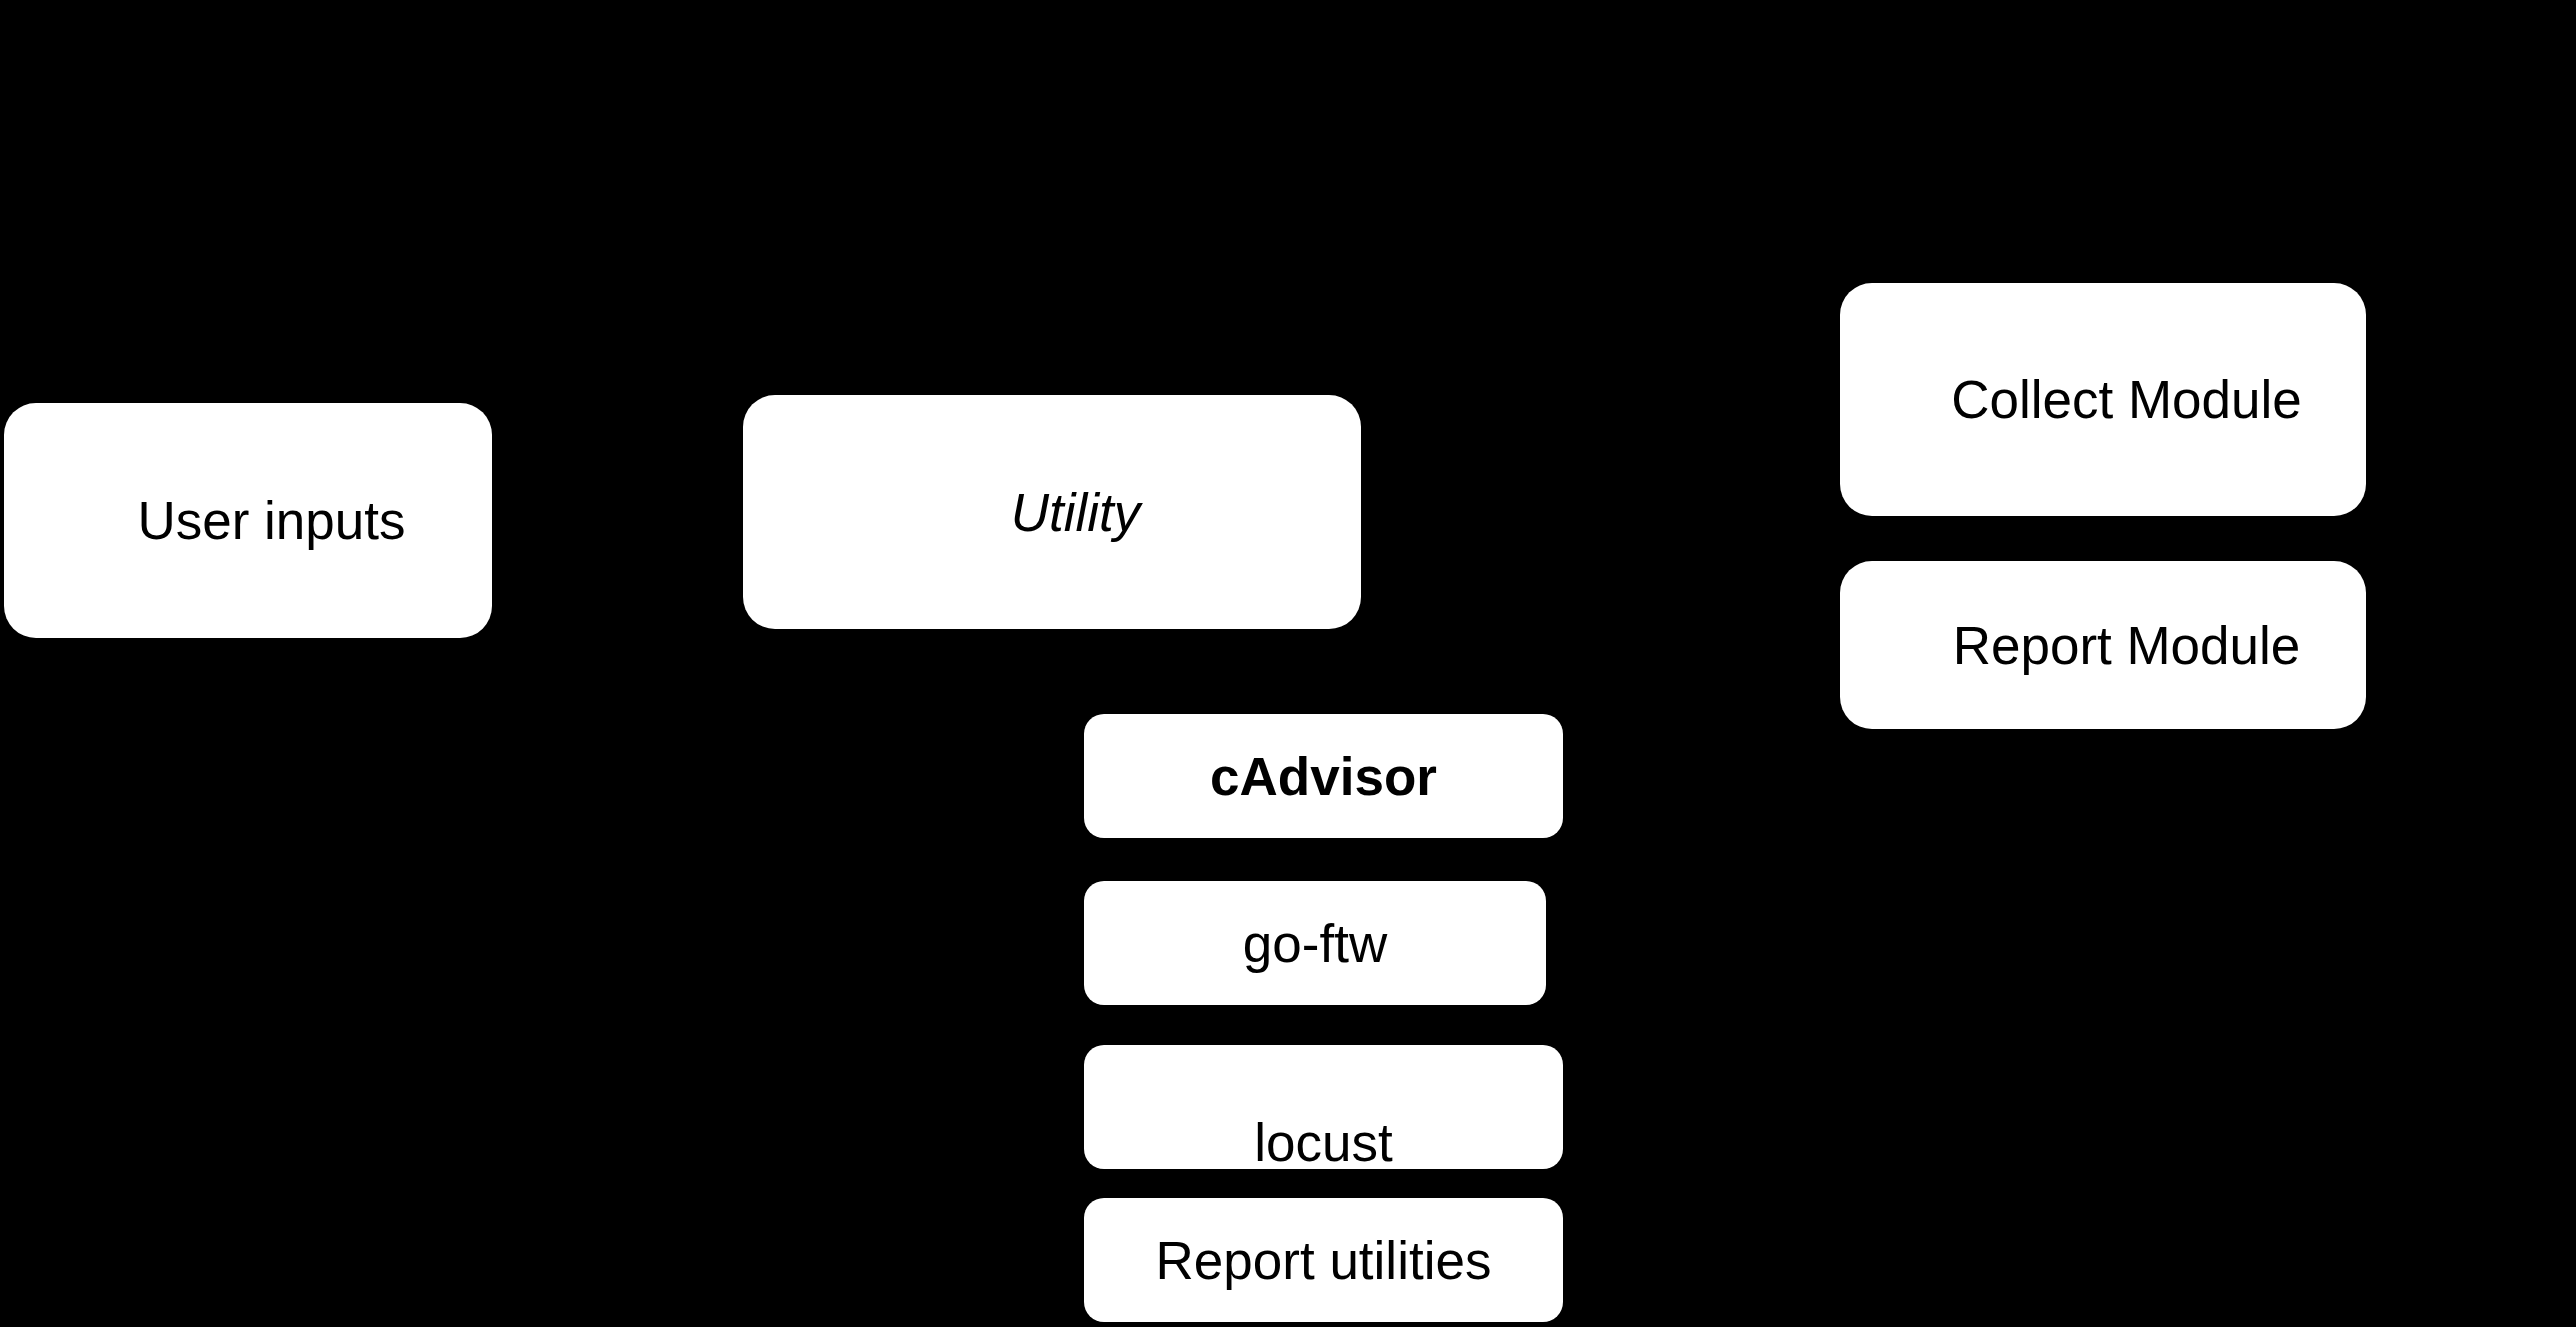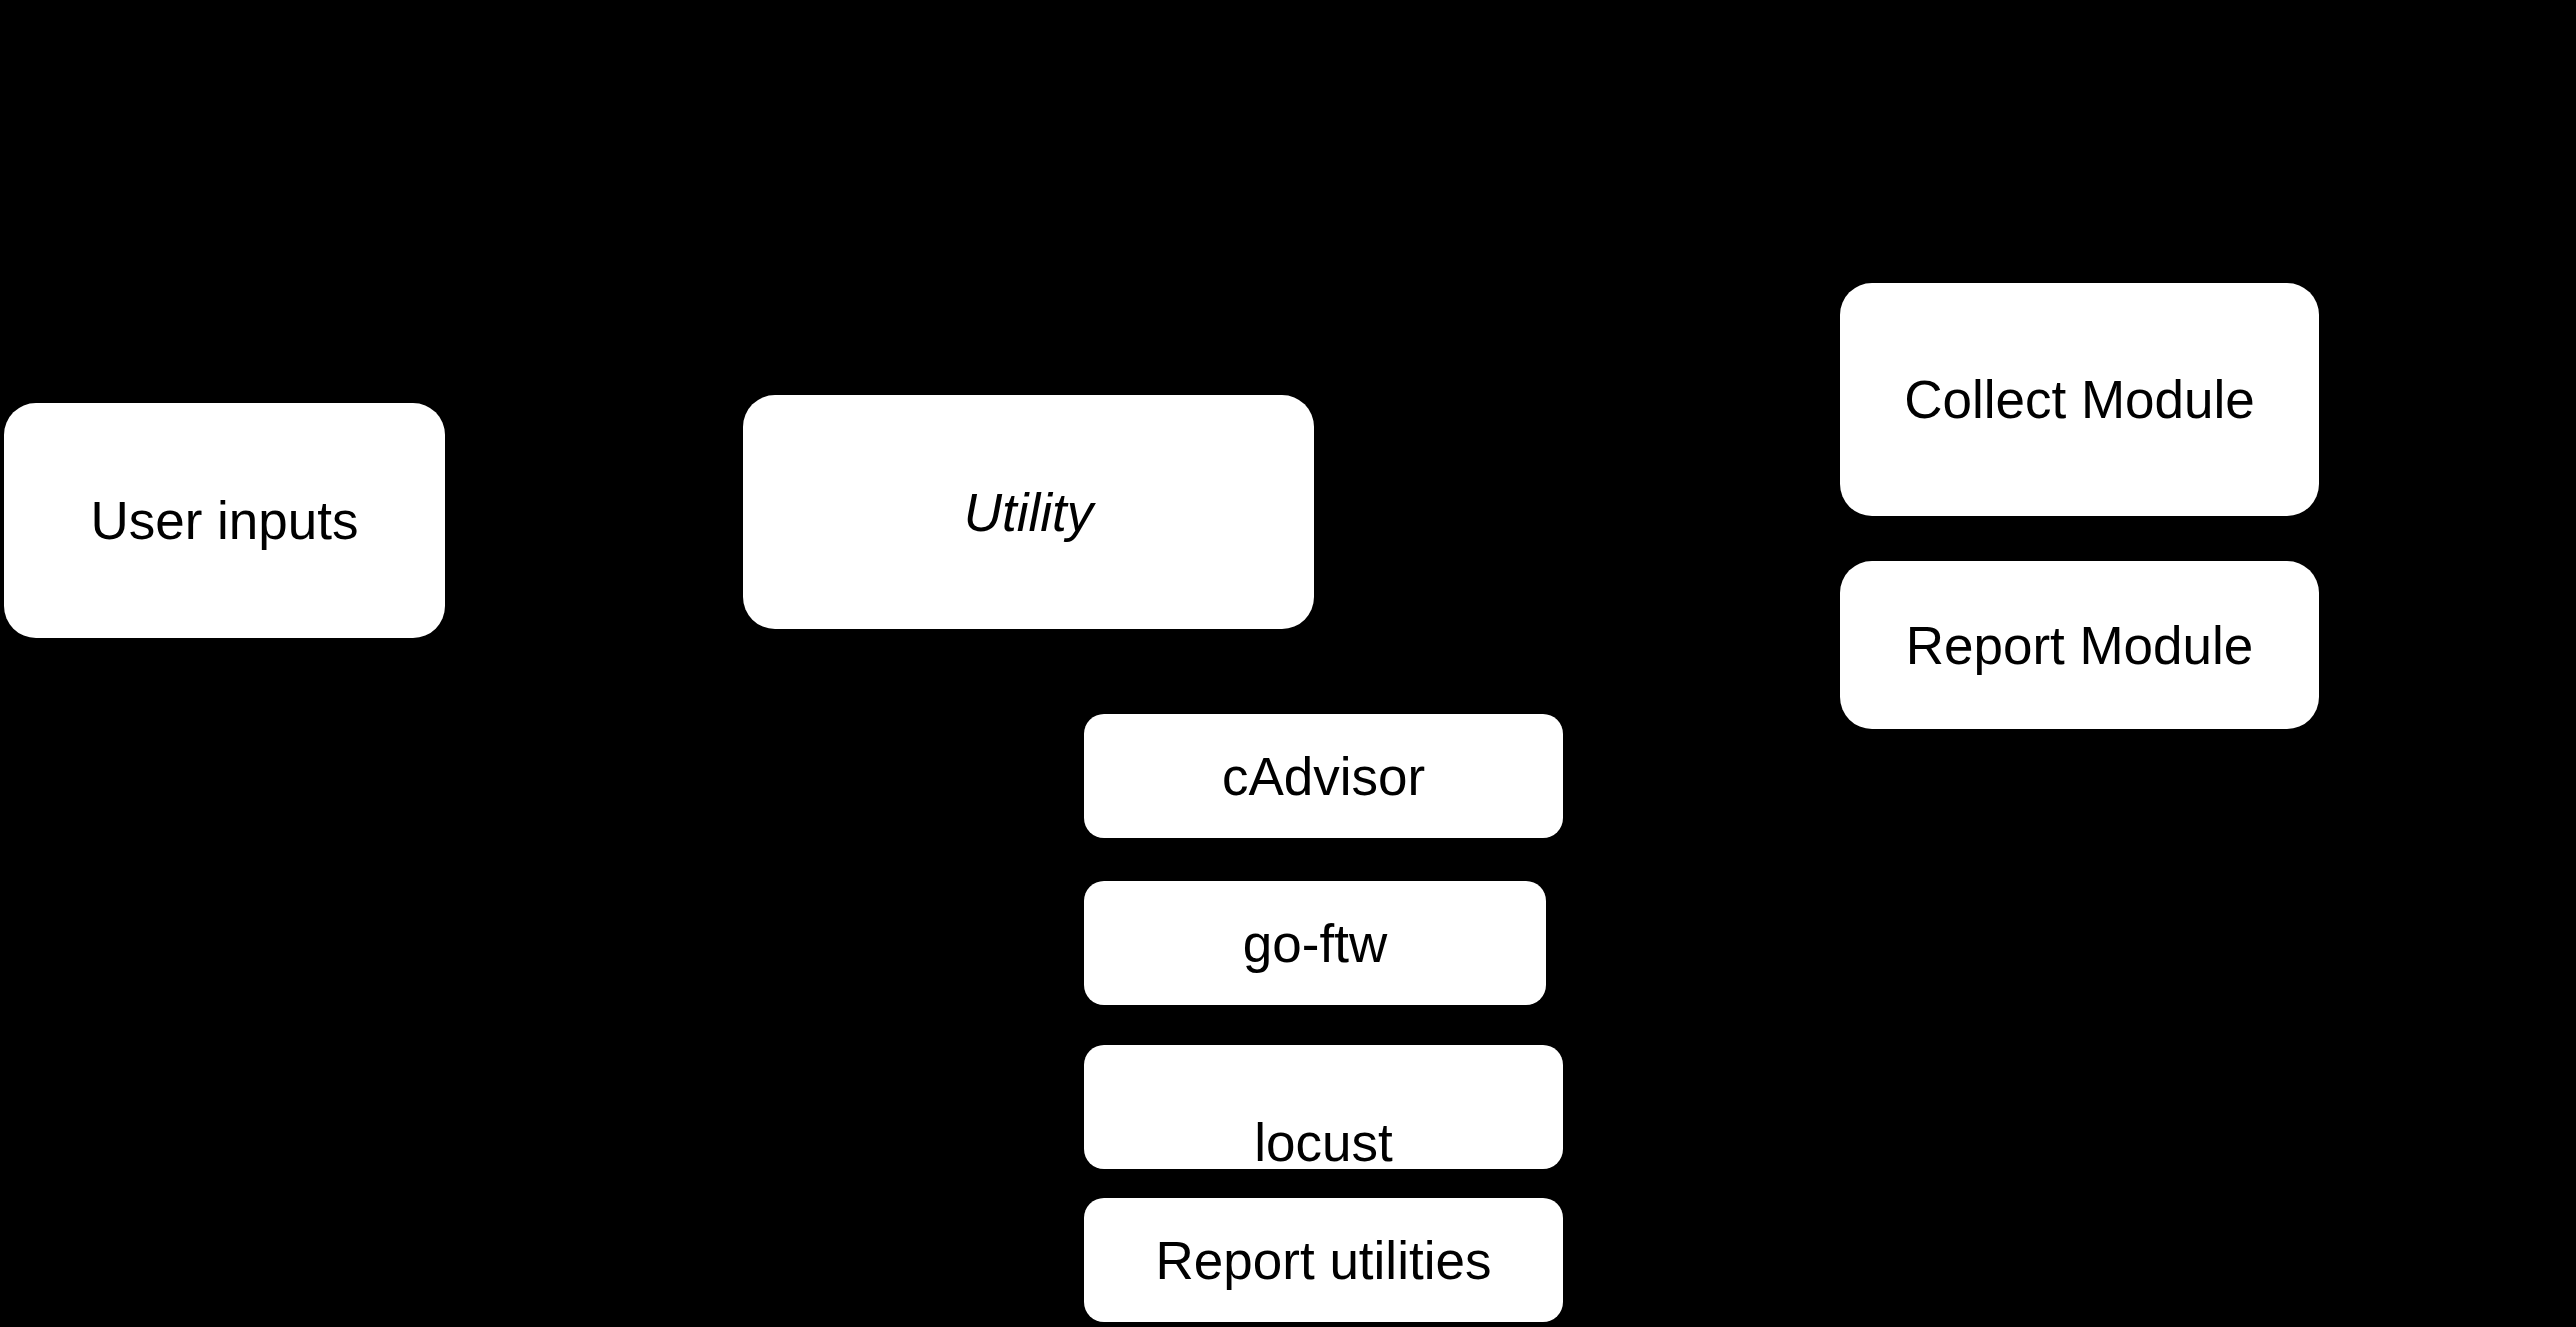--- a/index.html
+++ b/index.html
@@ -24,28 +24,28 @@
     background: #ffffff;
     color: #000000;
     display: flex;
     align-items: center;
     justify-content: center;
     text-align: center;
     font-size: 53px;
     line-height: 1;
     letter-spacing: 0;
   }
-  .node.large { border-radius: 32px; }
+  .node.large { border-radius: 32px; padding-left: 47px; }
   .node.small { border-radius: 20px; }
 
   .node.user-inputs { left: 4px;    top: 403px;  width: 441px; height: 235px; }
   .node.utility     { left: 743px;  top: 395px;  width: 571px; height: 234px; font-style: italic; }
   .node.collect     { left: 1840px; top: 283px;  width: 479px; height: 233px; }
   .node.report      { left: 1840px; top: 561px;  width: 479px; height: 168px; }
-  .node.cadvisor    { left: 1084px; top: 714px;  width: 479px; height: 124px; }
+  .node.cadvisor    { left: 1084px; top: 714px;  width: 479px; height: 124px; font-weight: bold; }
   .node.go-ftw      { left: 1084px; top: 881px;  width: 462px; height: 124px; }
   .node.locust      { left: 1084px; top: 1045px; width: 479px; height: 124px; align-items: flex-end; }
   .node.other-utils { left: 1084px; top: 1198px; width: 479px; height: 124px; }
 </style>
 </head>
 <body>
 
 <div class="canvas">
 
   <div class="node large user-inputs">

